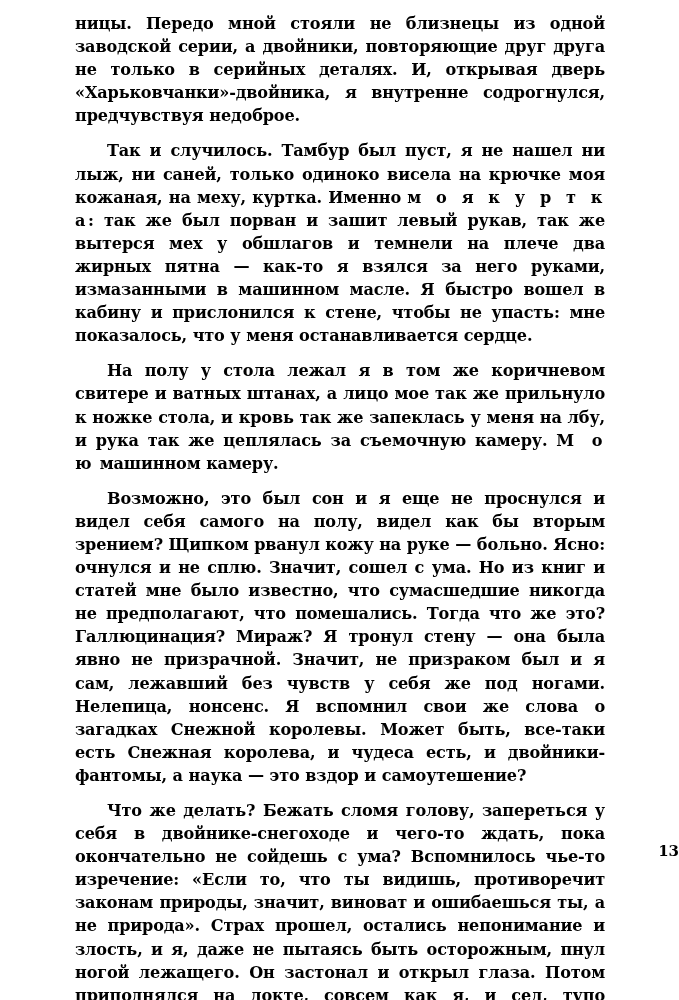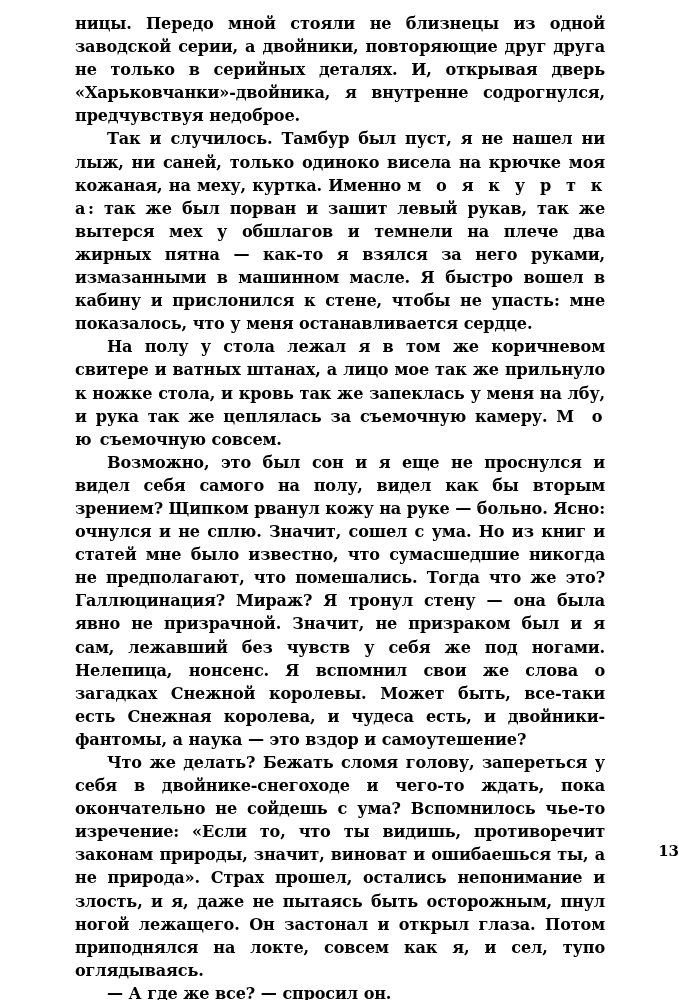--- a/index.html
+++ b/index.html
@@ -29,21 +29,21 @@
     font-family: "DejaVu Serif", "Liberation Serif", serif;
     font-weight: 700;
     font-size: 16.1px;
     line-height: 23.1px;
     color: #000000;
     letter-spacing: -0.15px;
     word-spacing: 0.2px;
     -webkit-font-smoothing: none;
   }
   .para + .para {
-    margin-top: 0;
+    margin-top: 12px;
   }
   .para.indent {
     text-indent: 32px;
   }
   
   .para {
     text-align-last: left;
   }
   .sp {
     letter-spacing: 2.6px;
@@ -65,21 +65,21 @@
 <body>
 
 <div class="page">
 
   <div class="text-block">
 
     <p class="para">ницы. Передо мной стояли не близнецы из одной заводской серии, а двойники, повторяющие друг друга не только в серийных деталях. И, открывая дверь «Харьковчанки»-двойника, я внутренне содрогнулся, предчувствуя недоброе.</p>
 
     <p class="para indent"><span>Так и случилось. Тамбур был пуст, я не нашел ни лыж, ни саней, только одиноко висела на крючке моя кожаная, на меху, куртка. Именно </span><span class="sp">м о я   к у р т к а</span><span>: так же был порван и зашит левый рукав, так же вытерся мех у обшлагов и темнели на плече два жирных пятна — как-то я взялся за него руками, измазанными в машинном масле. Я быстро вошел в кабину и прислонился к стене, чтобы не упасть: мне показалось, что у меня останавливается сердце.</span></p>
 
-    <p class="para indent"><span>На полу у стола лежал я в том же коричневом свитере и ватных штанах, а лицо мое так же прильнуло к ножке стола, и кровь так же запеклась у меня на лбу, и рука так же цеплялась за съемочную камеру. </span><span class="sp">М о ю</span><span> съемочную совсем.</span></p>
+    <p class="para indent"><span>На полу у стола лежал я в том же коричневом свитере и ватных штанах, а лицо мое так же прильнуло к ножке стола, и кровь так же запеклась у меня на лбу, и рука так же цеплялась за съемочную камеру. </span><span class="sp">М о ю</span><span> машинном камеру.</span></p>
 
     <p class="para indent">Возможно, это был сон и я еще не проснулся и видел себя самого на полу, видел как бы вторым зрением? Щипком рванул кожу на руке — больно. Ясно: очнулся и не сплю. Значит, сошел с ума. Но из книг и статей мне было известно, что сумасшедшие никогда не предполагают, что помешались. Тогда что же это? Галлюцинация? Мираж? Я тронул стену — она была явно не призрачной. Значит, не призраком был и я сам, лежавший без чувств у себя же под ногами. Нелепица, нонсенс. Я вспомнил свои же слова о загадках Снежной королевы. Может быть, все-таки есть Снежная королева, и чудеса есть, и двойники-фантомы, а наука — это вздор и самоутешение?</p>
 
     <p class="para indent">Что же делать? Бежать сломя голову, запереться у себя в двойнике-снегоходе и чего-то ждать, пока окончательно не сойдешь с ума? Вспомнилось чье-то изречение: «Если то, что ты видишь, противоречит законам природы, значит, виноват и ошибаешься ты, а не природа». Страх прошел, остались непонимание и злость, и я, даже не пытаясь быть осторожным, пнул ногой лежащего. Он застонал и открыл глаза. Потом приподнялся на локте, совсем как я, и сел, тупо оглядываясь.</p>
 
     <p class="para indent">— А где же все? — спросил он.</p>
 
   </div>
 
   <div class="page-number">13</div>

